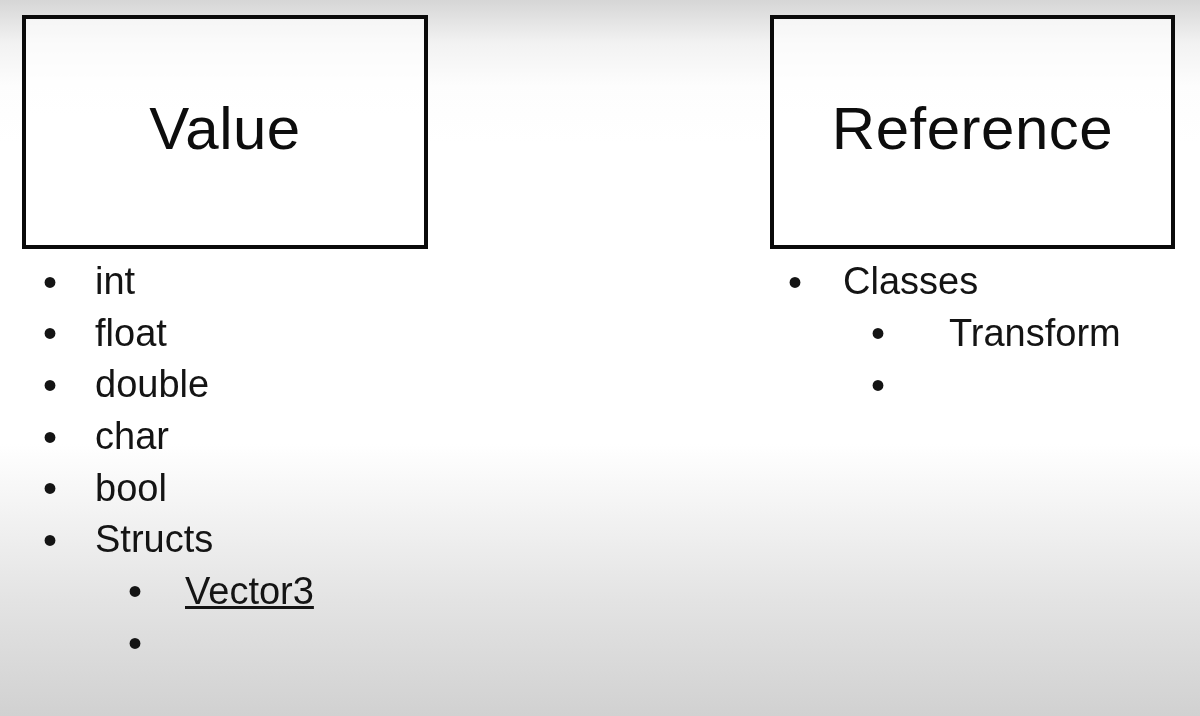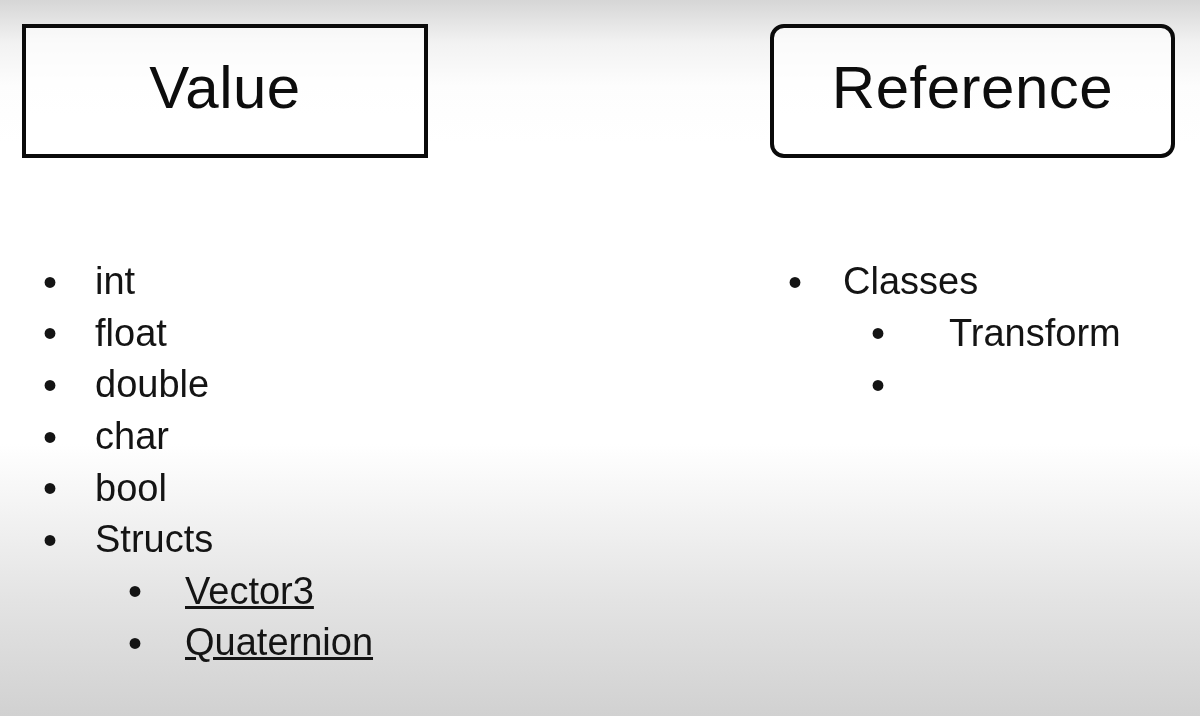--- a/index.html
+++ b/index.html
@@ -13,37 +13,37 @@
       #ffffff 20%,
       #ffffff 62%,
       #e3e3e3 84%,
       #d1d1d1 100%);
     color: #111111;
     position: relative;
   }
 
   .type-box {
     position: absolute;
-    top: 24px;
-    height: 134px;
+    top: 15px;
+    height: 234px;
     border: 4px solid #0a0a0a;
     background: rgba(255, 255, 255, 0.65);
     display: flex;
     align-items: center;
     justify-content: center;
   }
   .type-box .box-title {
     font-size: 60px;
     line-height: 1;
     color: #0d0d0d;
     letter-spacing: 0.5px;
     padding-bottom: 6px;
   }
   #value-box { left: 22px; width: 406px; }
-  #reference-box { left: 770px; width: 405px; border-radius: 14px; }
+  #reference-box { left: 770px; width: 405px; }
 
   .bullet-list {
     position: absolute;
     top: 256px;
     font-size: 38px;
     color: #141414;
   }
   #value-list { left: 42px; }
   #reference-list { left: 787px; }
 
@@ -110,21 +110,20 @@
   <div class="list-row lvl1">
     <span class="bullet">•</span>
     <span class="item-text">Structs</span>
   </div>
   <div class="list-row lvl2">
     <span class="bullet">•</span>
     <span class="item-text">Vector3</span>
   </div>
   <div class="list-row lvl2">
     <span class="bullet">•</span>
-    <span class="item-text">Quaternion</span>
   </div>
 </div>
 
 <div class="bullet-list" id="reference-list">
   <div class="list-row lvl1">
     <span class="bullet">•</span>
     <span class="item-text">Classes</span>
   </div>
   <div class="list-row lvl2">
     <span class="bullet">•</span>

